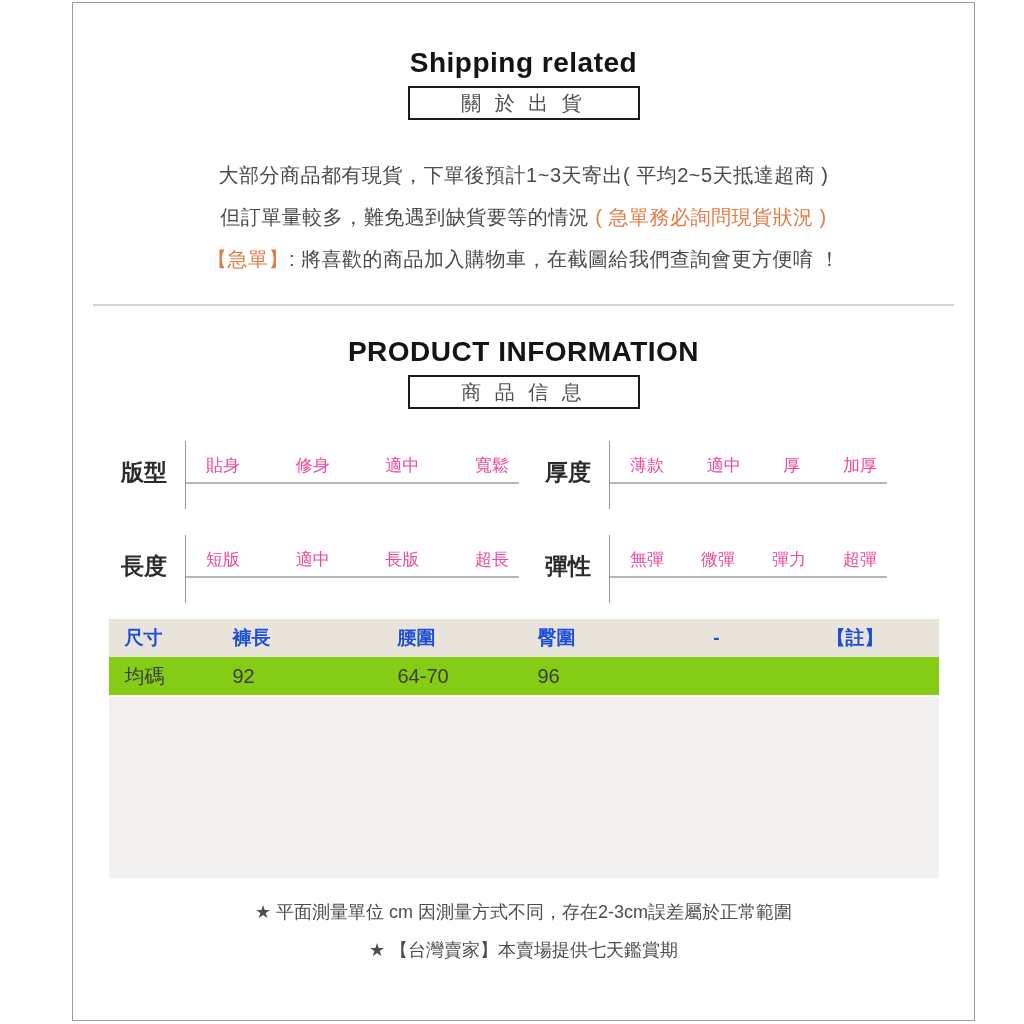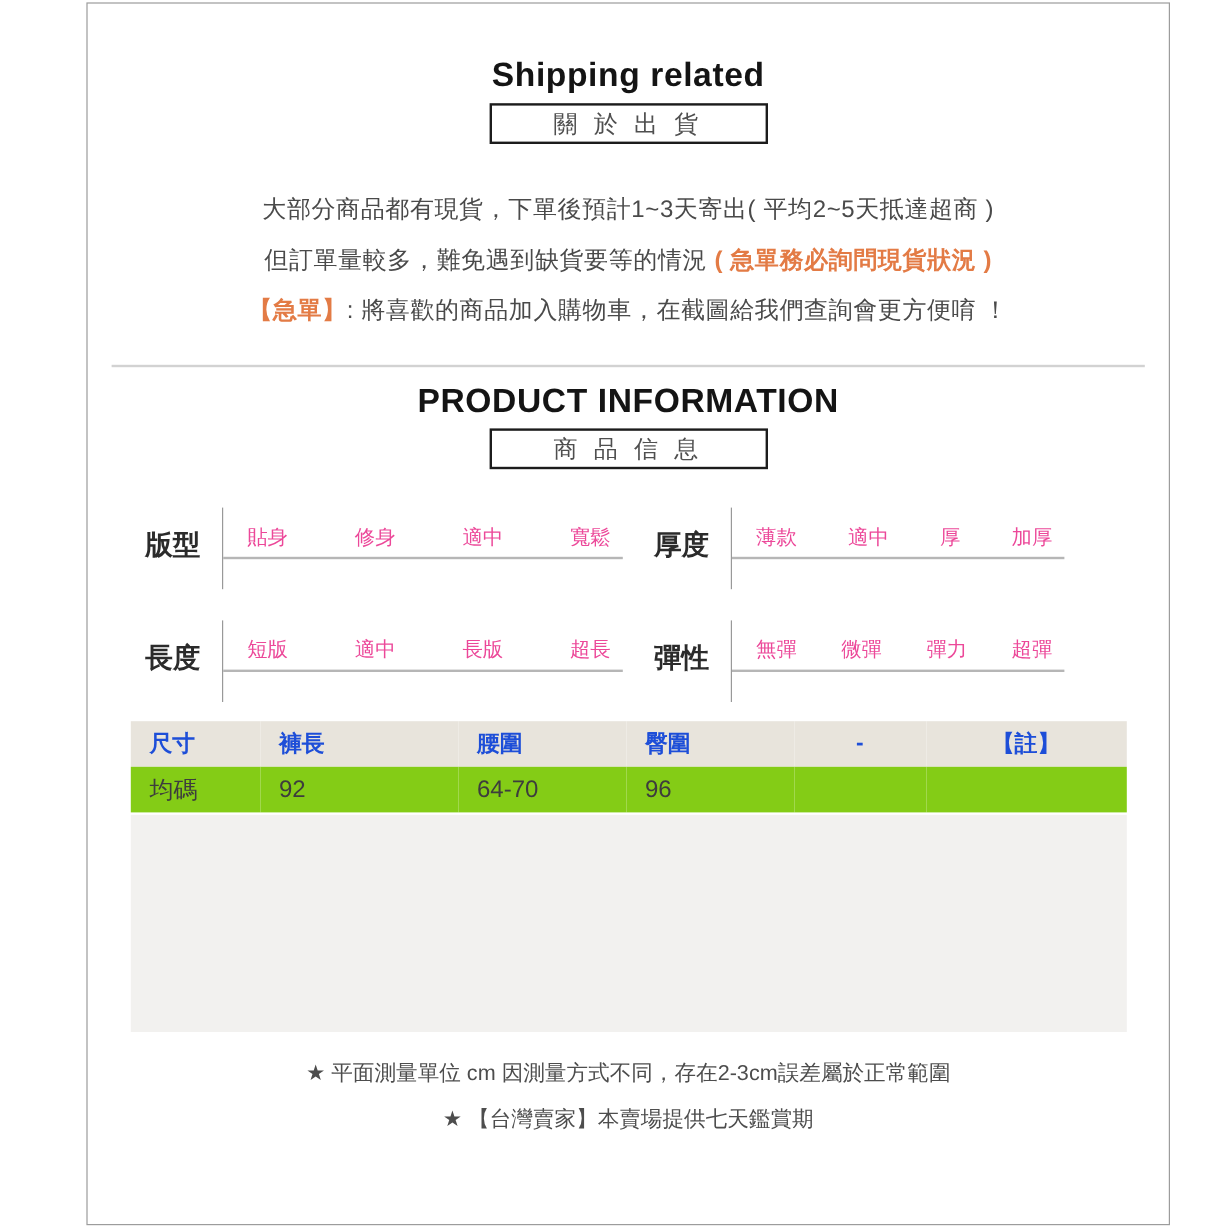--- a/index.html
+++ b/index.html
@@ -15,25 +15,25 @@
     border:1.5px solid var(--frame);background:#fff;overflow:hidden;}
 
   .title-en{margin-top:44px;text-align:center;font-size:28px;font-weight:bold;
     color:#141414;letter-spacing:0.5px;}
   .title-box{margin:7px auto 0;width:232px;height:34px;border:2px solid #1c1c1c;
     display:flex;align-items:center;justify-content:center;font-size:20px;
     color:#4f4f4f;letter-spacing:4px;}
 
   .para{margin-top:34px;text-align:center;font-size:20px;line-height:42px;
     color:#4a4a4a;letter-spacing:0.5px;}
-  .accent{color:var(--accent);font-weight:bold;}
+  .accent{color:var(--accent);font-weight:normal;}
 
   .divider{height:2px;background:#d2d2d2;margin:24px 20px 0 20px;}
 
-  .pi-title{margin-top:12px;}
+  .pi-title{margin-top:30px;}
 
   .scales{display:grid;grid-template-columns:398px 342px;column-gap:62px;
     row-gap:16px;padding-left:48px;margin-top:32px;gap:26px;}
   .scale{display:flex;}
   .scale-label{width:64px;font-size:23px;font-weight:bold;color:#2b2b2b;
     padding-top:16px;white-space:nowrap;}
   .scale-track{flex:1;position:relative;border-left:1.5px solid #999;height:68px;}
   .scale-options{display:flex;justify-content:space-between;
     padding:13px 10px 0 20px;font-size:17px;color:#ec4899;}
   .scale-hline{position:absolute;left:0;right:0;top:41px;height:1.5px;background:#b6b6b6;}

